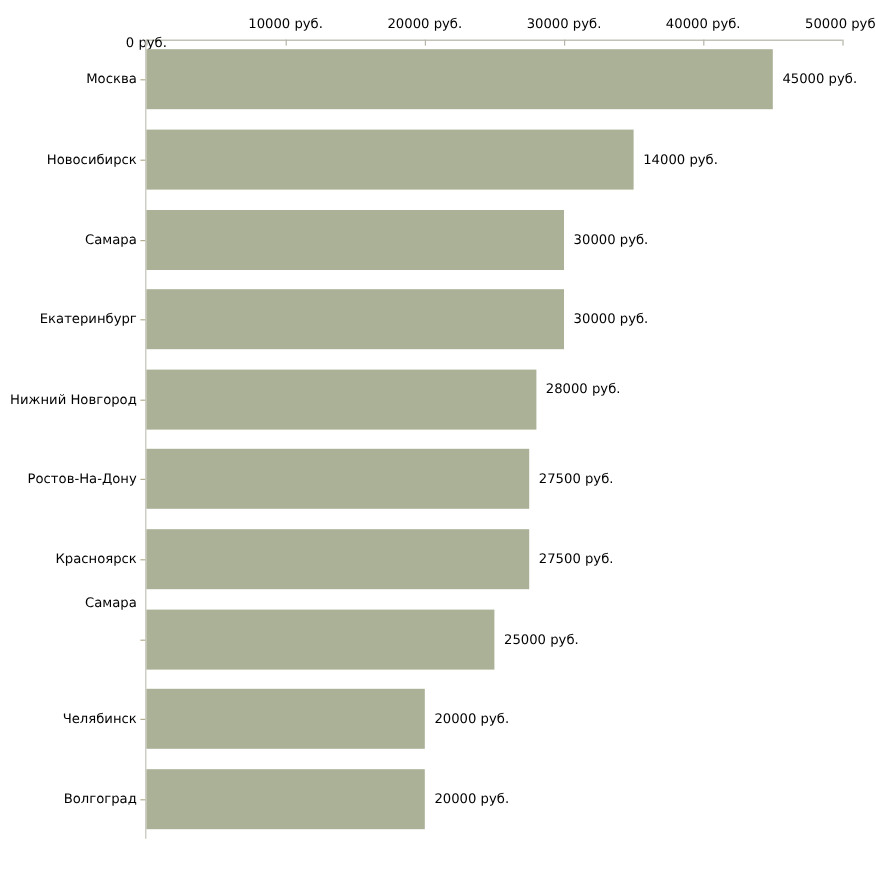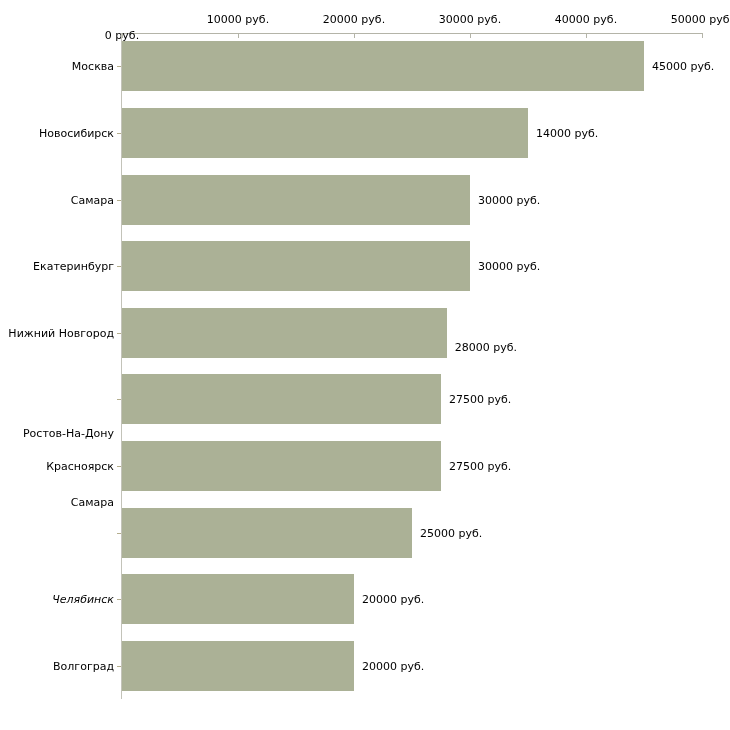--- a/index.html
+++ b/index.html
@@ -121,45 +121,45 @@
       <div class="cat-tick" style="top: 532.5px;"></div>
       <div class="cat-tick" style="top: 599.1px;"></div>
       <div class="cat-tick" style="top: 665.7px;"></div>
     </div>
   <div id="category-labels">
       <div class="cat-label" style="top: 66.3px;">Москва</div>
       <div class="cat-label" style="top: 132.9px;">Новосибирск</div>
       <div class="cat-label" style="top: 199.5px;">Самара</div>
       <div class="cat-label" style="top: 266.1px;">Екатеринбург</div>
       <div class="cat-label" style="top: 332.7px;">Нижний Новгород</div>
-      <div class="cat-label" style="top: 399.3px; margin-top: 34px;">Ростов-На-Дону</div>
+      <div class="cat-label" style="top: 399.3px;">Ростов-На-Дону</div>
       <div class="cat-label" style="top: 465.9px;">Красноярск</div>
       <div class="cat-label" style="top: 502px;">Самара</div>
-      <div class="cat-label" style="top: 599.1px; font-style: italic;">Челябинск</div>
+      <div class="cat-label" style="top: 599.1px;">Челябинск</div>
       <div class="cat-label" style="top: 665.7px;">Волгоград</div>
     </div>
 
   <div id="bars">
       <div class="bar" title="Москва: 45000 руб." style="top: 41.3px; height: 50px; width: 522px; background: rgb(171, 177, 150);"></div>
       <div class="bar" title="Новосибирск: 35000 руб." style="top: 107.9px; height: 50px; width: 406px; background: rgb(171, 177, 150);"></div>
       <div class="bar" title="Пермь: 30000 руб." style="top: 174.5px; height: 50px; width: 348px; background: rgb(171, 177, 150);"></div>
       <div class="bar" title="Екатеринбург: 30000 руб." style="top: 241.1px; height: 50px; width: 348px; background: rgb(171, 177, 150);"></div>
       <div class="bar" title="Нижний Новгород: 28000 руб." style="top: 307.7px; height: 50px; width: 324.8px; background: rgb(171, 177, 150);"></div>
       <div class="bar" title="Ростов-На-Дону: 27500 руб." style="top: 374.3px; height: 50px; width: 319px; background: rgb(171, 177, 150);"></div>
       <div class="bar" title="Красноярск: 27500 руб." style="top: 440.9px; height: 50px; width: 319px; background: rgb(171, 177, 150);"></div>
       <div class="bar" title="Самара: 25000 руб." style="top: 507.5px; height: 50px; width: 290px; background: rgb(171, 177, 150);"></div>
       <div class="bar" title="Челябинск: 20000 руб." style="top: 574.1px; height: 50px; width: 232px; background: rgb(171, 177, 150);"></div>
       <div class="bar" title="Волгоград: 20000 руб." style="top: 640.7px; height: 50px; width: 232px; background: rgb(171, 177, 150);"></div>
     </div>
   <div id="bar-labels">
       <div class="bar-value-label" style="left: 652px; top: 66.3px;">45000 руб.</div>
       <div class="bar-value-label" style="left: 536px; top: 132.9px;">14000 руб.</div>
       <div class="bar-value-label" style="left: 478px; top: 199.5px;">30000 руб.</div>
       <div class="bar-value-label" style="left: 478px; top: 266.1px;">30000 руб.</div>
-      <div class="bar-value-label" style="left: 454.8px; top: 347px;">28000 руб.</div>
+      <div class="bar-value-label" style="left: 454.8px; top: 324px;">28000 руб.</div>
       <div class="bar-value-label" style="left: 449px; top: 399.3px;">27500 руб.</div>
       <div class="bar-value-label" style="left: 449px; top: 465.9px;">27500 руб.</div>
       <div class="bar-value-label" style="left: 420px; top: 532.5px;">25000 руб.</div>
       <div class="bar-value-label" style="left: 362px; top: 599.1px;">20000 руб.</div>
       <div class="bar-value-label" style="left: 362px; top: 665.7px;">20000 руб.</div>
     </div>
 
 </div>
 
 </body></html>

